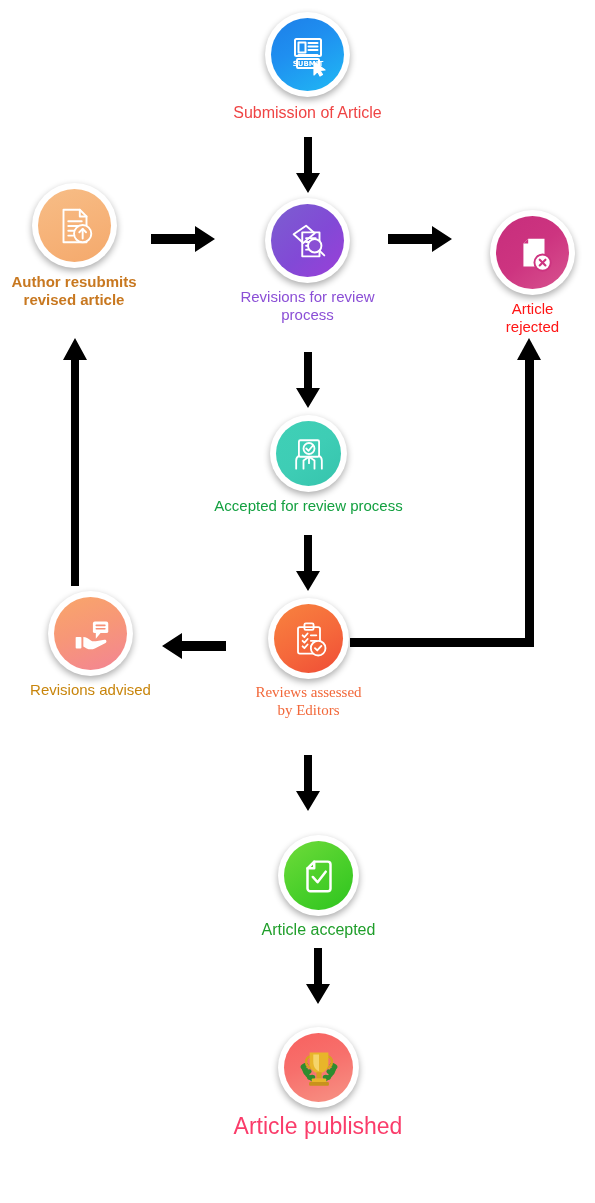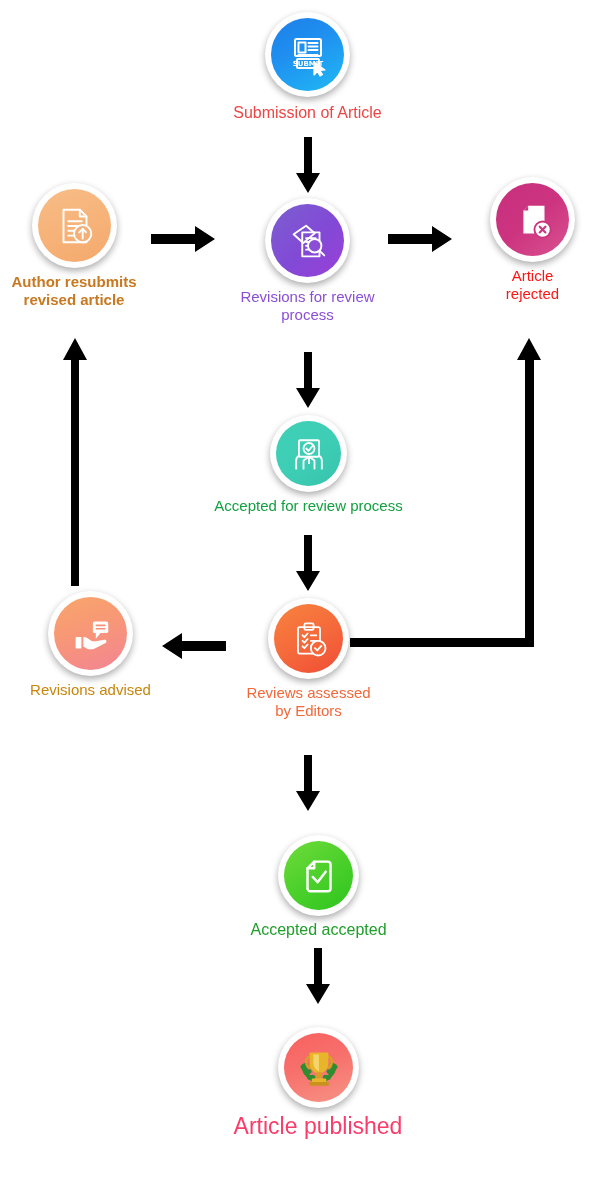--- a/index.html
+++ b/index.html
@@ -147,21 +147,21 @@
     <div class="label" style="left:-70px; top:90px; width:225px; font-size:15px; color:#8b4fd6;">Revisions for review
 process</div>
   </div>
 
   <div class="arrow" style="left:388px; top:225px;">
     <svg width="66" height="30" viewBox="0 0 66 30">
       <path d="M0 9 H44 V1 L64 14 L44 27 V19 H0 Z" fill="#000000"></path>
     </svg>
   </div>
 
-  <div class="node" style="left:490px; top:177px; width:85px; height:85px;">
+  <div class="node" style="left:490px; top:210px; width:85px; height:85px;">
     <div class="disc" style="left:0; top:0; width:85px; height:85px;">
       <div class="inner g-magenta">
         <svg width="46" height="46" viewBox="0 0 48 48" aria-hidden="true">
           <path d="M19 9 H36 V38 H14 V14 Z" fill="#ffffff"></path>
           <path d="M19 9 V14 H14 Z" fill="#cd3480"></path>
           <circle cx="34" cy="34" r="8.5" fill="#ffffff" stroke="#cd3480" stroke-width="2"></circle>
           <g stroke="#cd3480" stroke-width="2.2" stroke-linecap="round">
             <line x1="31" y1="31" x2="37" y2="37"></line>
             <line x1="37" y1="31" x2="31" y2="37"></line>
           </g>
@@ -251,21 +251,21 @@
             <path d="M17 26 L19 28 L22.5 24"></path>
             <line x1="26" y1="26" x2="32" y2="26"></line>
             <path d="M17 32 L19 34 L22.5 30"></path>
             <line x1="26" y1="32" x2="30" y2="32"></line>
             <circle cx="34" cy="34" r="8" fill="#f5683b"></circle>
             <path d="M30.5 34 L33 36.5 L37.5 31.5"></path>
           </g>
         </svg>
       </div>
     </div>
-    <div class="label" style="left:-66px; top:86px; width:213px; font-size:15px; color:#f2683a;">Reviews assessed
+    <div class="label" style="left:-66px; top:86px; width:213px; font-size:15px; color:#f2683a;font-family:Liberation Serif, serif;">Reviews assessed
 by Editors</div>
   </div>
 
   <div class="elbow" style="left:350px; top:638px; width:184px; height:9px;"></div>
   <div class="elbow" style="left:525px; top:360px; width:9px; height:285px;"></div>
   <div class="arrow" style="left:515px; top:338px;">
     <svg width="28" height="30" viewBox="0 0 28 30">
       <path d="M14 0 L26 22 H2 Z" fill="#000000"></path>
     </svg>
   </div>
@@ -281,21 +281,21 @@
       <div class="inner g-green">
         <svg width="46" height="46" viewBox="0 0 48 48" aria-hidden="true">
           <g fill="none" stroke="#ffffff" stroke-width="2.6" stroke-linejoin="round" stroke-linecap="round">
             <path d="M19 9 H33 A3 3 0 0 1 36 12 V37 A3 3 0 0 1 33 40 H15 A3 3 0 0 1 12 37 V16 Z"></path>
             <path d="M19 9 V16 H12"></path>
             <path d="M17.5 25 L22.5 30.5 L31 19.5"></path>
           </g>
         </svg>
       </div>
     </div>
-    <div class="label" style="left:-72px; top:86px; width:225px; font-size:16px; color:#1f9e2a;">Accepted accepted</div>
+    <div class="label" style="left:-72px; top:86px; width:225px; font-size:16px; color:#1f9e2a;">Article accepted</div>
   </div>
 
   <div class="arrow" style="left:305px; top:948px;">
     <svg width="26" height="58" viewBox="0 0 26 58">
       <path d="M9 0 H17 V36 H25 L13 56 L1 36 H9 Z" fill="#000000"></path>
     </svg>
   </div>
 
   <div class="node" style="left:278px; top:1027px; width:81px; height:81px;">
     <div class="disc" style="left:0; top:0; width:81px; height:81px;">

